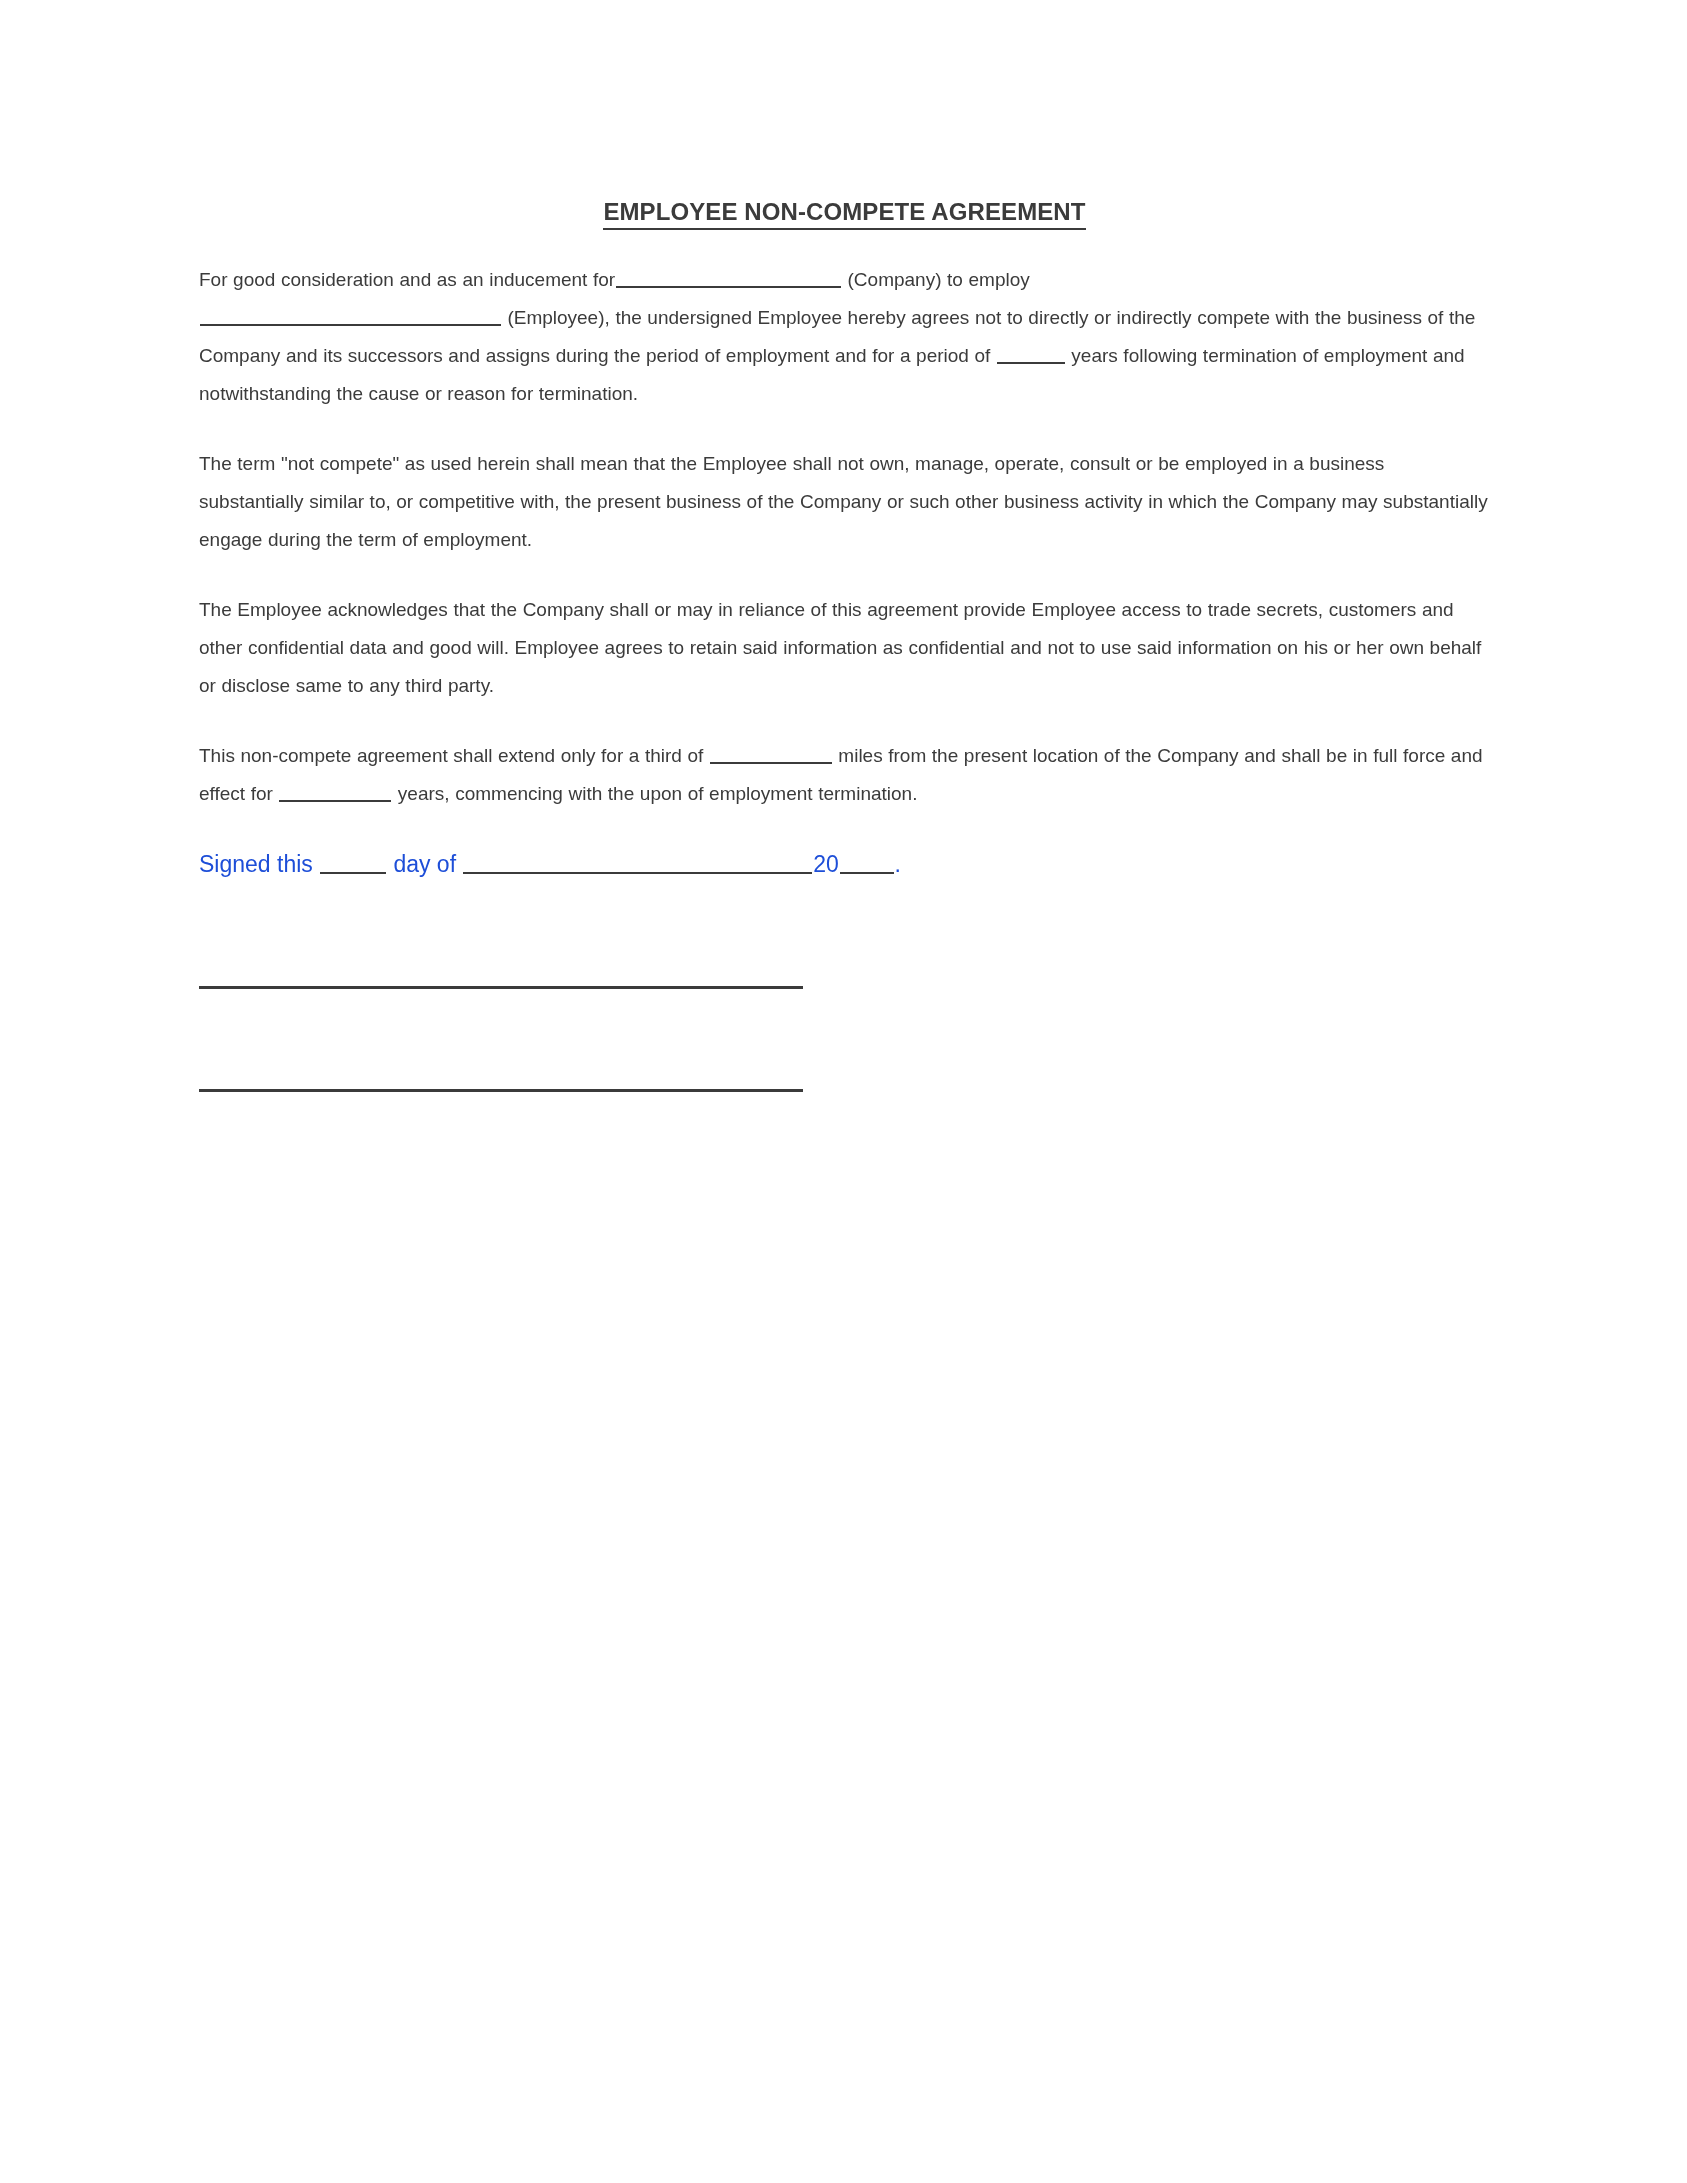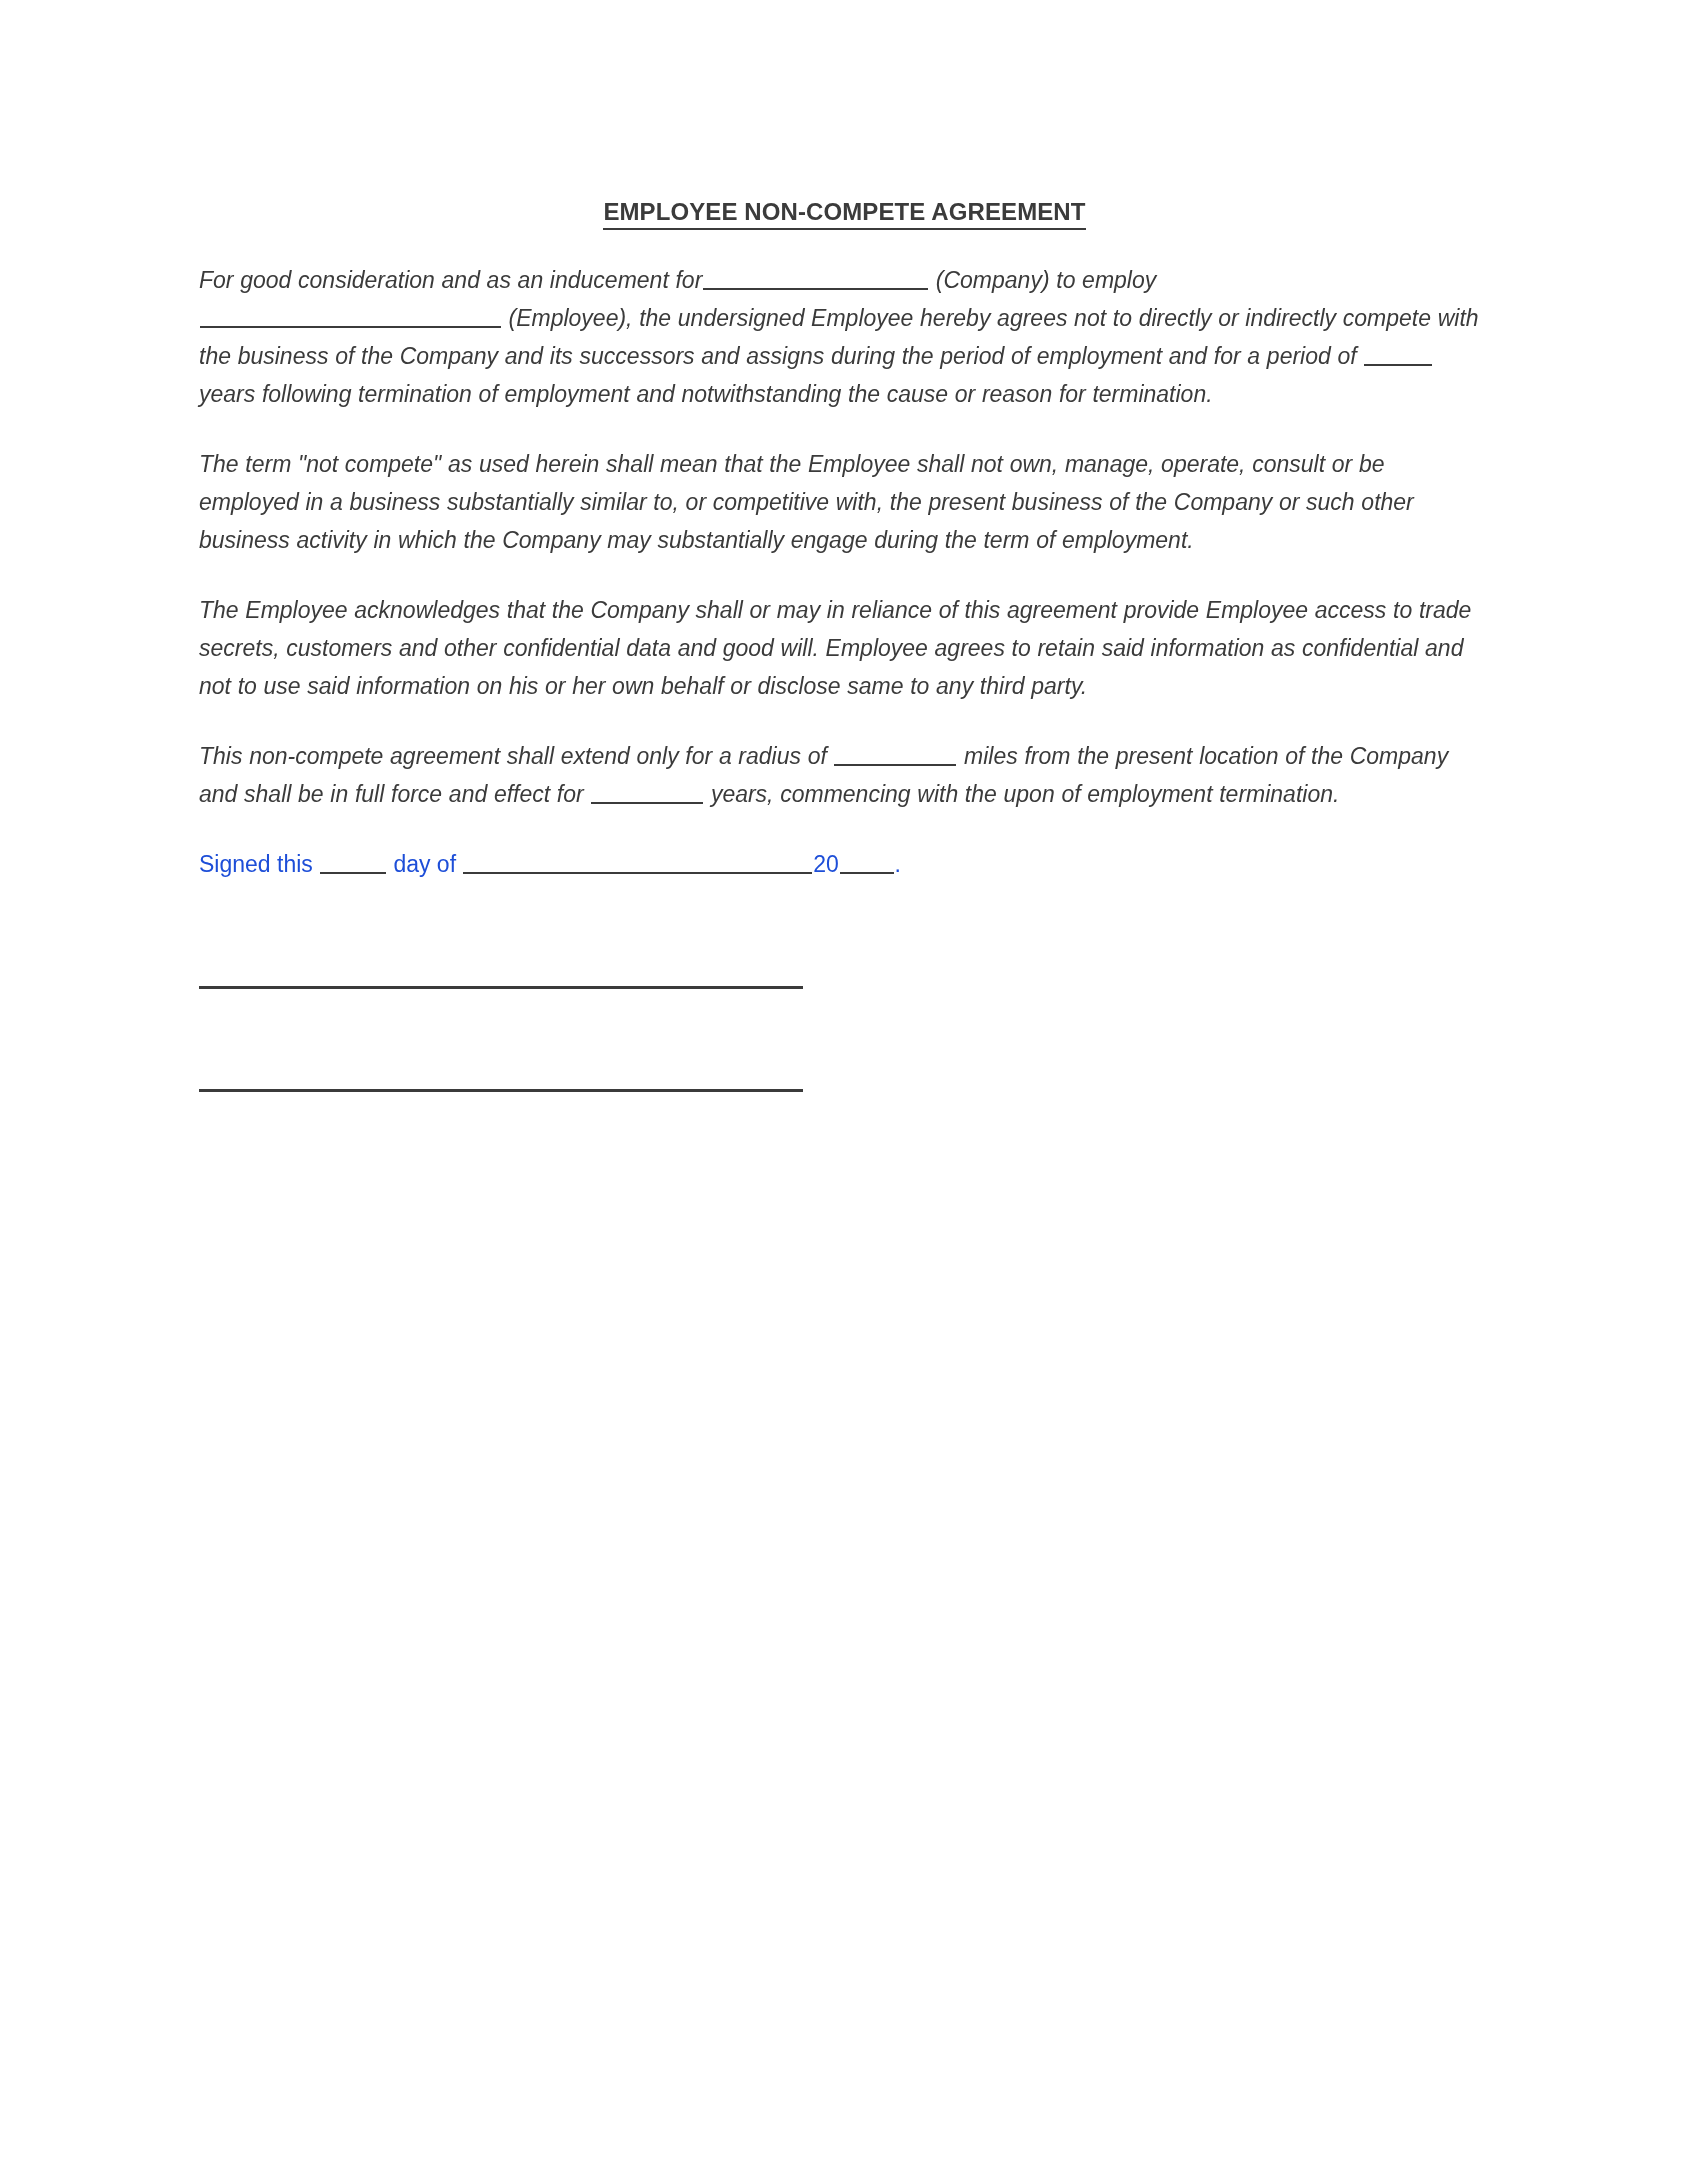--- a/index.html
+++ b/index.html
@@ -43,27 +43,26 @@
     margin: 0 0 31px 0;
     line-height: 1.25;
   }
   .doc-title .title-text {
     display: inline-block;
     border-bottom: 2.6px solid #3b3b3b;
     padding-bottom: 0.9px;
   }
 
   p.para {
-    font-size: 23px;
+    font-size: 19px;
     line-height: 38px;
     margin: 0 0 32px 0;
     color: #3b3b3b;
     text-align: left;
     word-spacing: 0.3px;
-    font-style: italic;
   }
 
   p.para:last-of-type {
     margin-bottom: 0;
   }
 
   
   .blank {
     display: inline-block;
     border-bottom: 2.6px solid #3b3b3b;
@@ -114,21 +113,21 @@
   <div class="doc-body">
 
     <h1 class="doc-title"><span class="title-text">EMPLOYEE NON-COMPETE AGREEMENT</span></h1>
 
     <p class="para"><span>For good consideration and as an inducement for</span><span class="blank w-company"></span> <span>(Company) to employ</span><br><span class="blank w-employee"></span> <span>(Employee), the undersigned Employee hereby agrees not to directly or indirectly compete with the business of the Company and its successors and assigns during the period of employment and for a period of</span> <span class="blank w-years-sm"></span> <span>years following termination of employment and notwithstanding the cause or reason for termination.</span></p>
 
     <p class="para">The term "not compete" as used herein shall mean that the Employee shall not own, manage, operate, consult or be employed in a business substantially similar to, or competitive with, the present business of the Company or such other business activity in which the Company may substantially engage during the term of employment.</p>
 
     <p class="para">The Employee acknowledges that the Company shall or may in reliance of this agreement provide Employee access to trade secrets, customers and other confidential data and good will. Employee agrees to retain said information as confidential and not to use said information on his or her own behalf or disclose same to any third party.</p>
 
-    <p class="para"><span>This non-compete agreement shall extend only for a radius of</span> <span class="blank w-radius"></span> <span>miles from the present location of the Company and shall be in full force and effect for</span> <span class="blank w-force"></span> <span>years, commencing with the upon of employment termination.</span></p>
+    <p class="para"><span>This non-compete agreement shall extend only for a third of</span> <span class="blank w-radius"></span> <span>miles from the present location of the Company and shall be in full force and effect for</span> <span class="blank w-force"></span> <span>years, commencing with the upon of employment termination.</span></p>
 
 
     <p class="signed-line"><span>Signed this</span> <span class="blank w-day"></span> <span>day of</span> <span class="blank w-dayof"></span><span class="nowrap"><span>20</span><span class="blank w-yr"></span><span>.</span></span></p>
 
     <div class="sig-block">
       <div class="sig-rule"></div>
     </div>
 
     <div class="sig-block second">
       <div class="sig-rule"></div>

